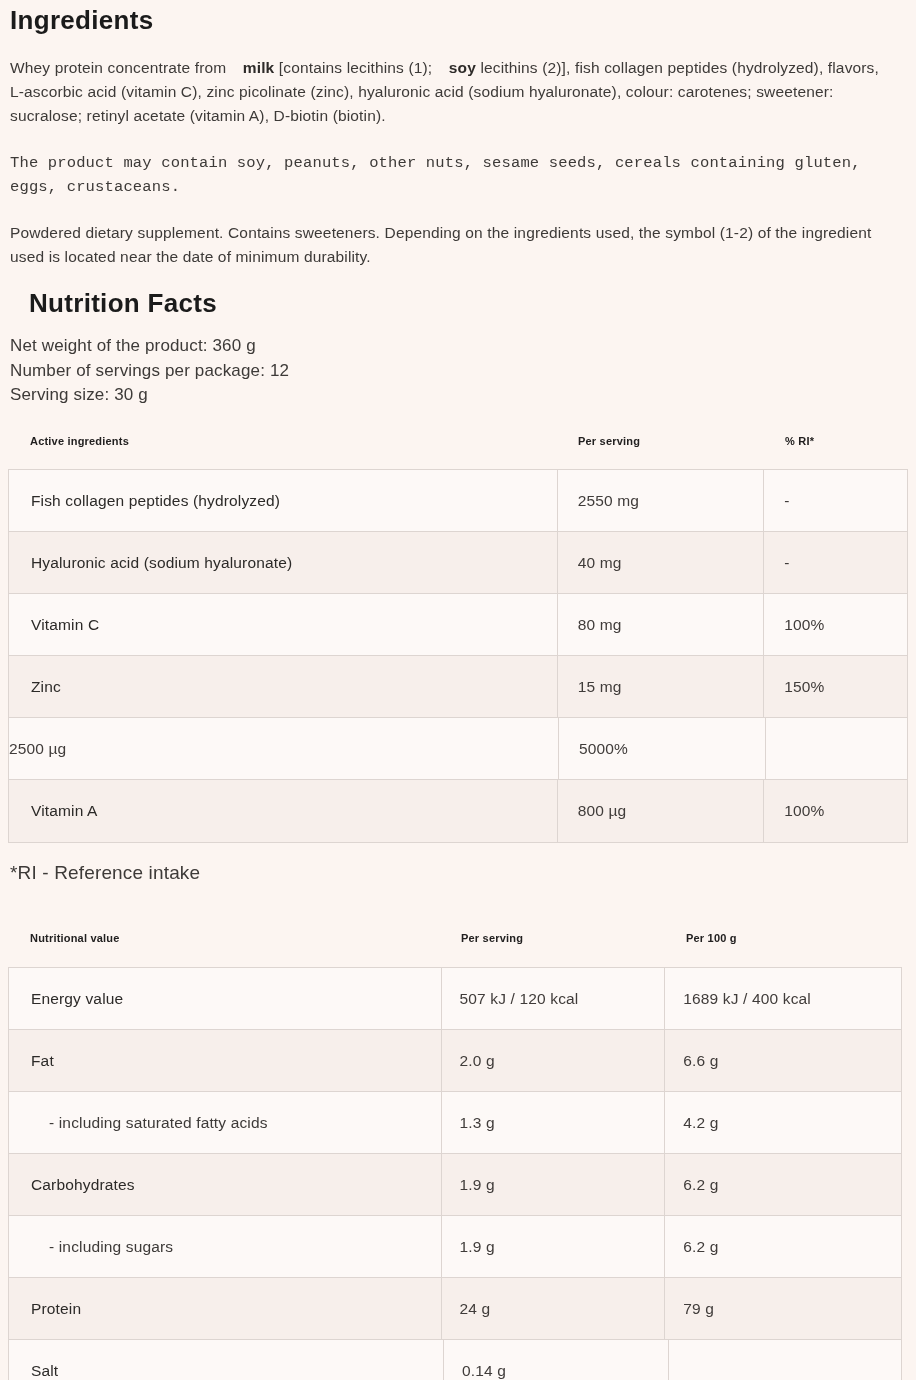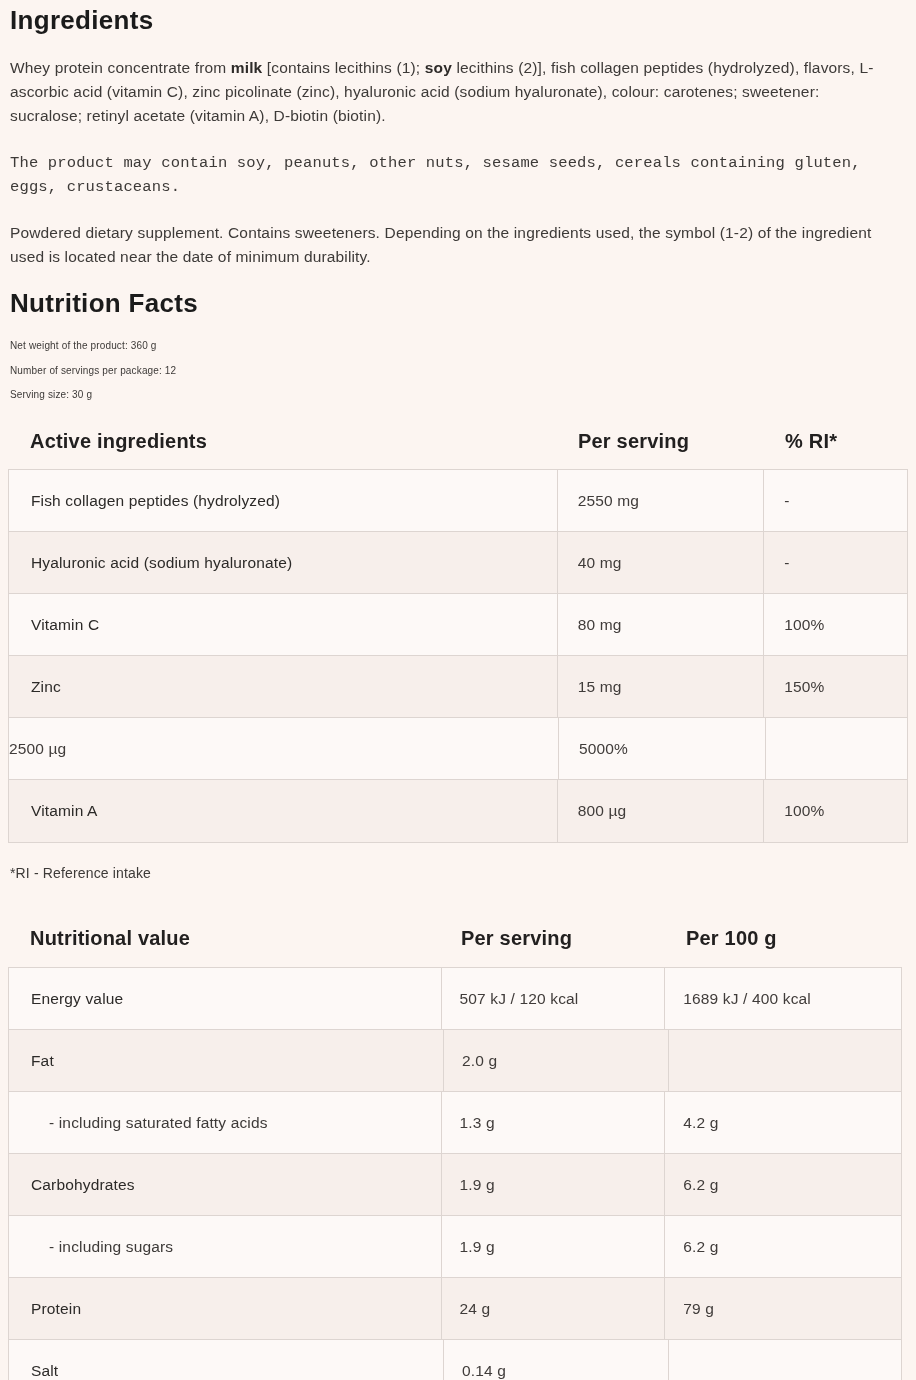--- a/index.html
+++ b/index.html
@@ -22,45 +22,45 @@
   .page{padding:0 8px;}
   h2{
     font-size:26px;
     line-height:32px;
     font-weight:700;
     color:var(--heading);
     letter-spacing:.3px;
     padding-left:2px;
   }
   .h-ingredients{margin-top:4px;}
-  .h-nutrition{margin-top:18px;}
+  .h-nutrition{margin-top:18px;margin-left:19px;}
   .body-text{
     font-size:15.5px;
     line-height:24px;
     letter-spacing:.15px;
     color:var(--text);
     padding-left:2px;
   }
   .p-composition{margin-top:20px;max-width:884px;}
   .p-allergen{margin-top:23px;font-family:Liberation Mono, monospace;}
   .p-note{margin-top:22px;max-width:902px;}
-  .bold{font-weight:700;color:#2e2b29;}
+  .bold{font-weight:700;color:#2e2b29;margin-left:12px;}
   .info-lines{margin-top:15px;}
   .info-line{
-    font-size:10px;
+    font-size:17px;
     line-height:24.7px;
     letter-spacing:.15px;
     padding-left:2px;
   }
   .thead{
     display:flex;
     height:30px;
     align-items:flex-start;
     font-weight:700;
-    font-size:20px;
+    font-size:11px;
     color:#222020;
     letter-spacing:.2px;
   }
   .thead-1{margin-top:18px;}
   .thead-2{margin-top:38px;}
   .hcell{display:flex;align-items:center;height:100%;}
   .thead-1 .hcell:nth-of-type(1){width:550px;padding-left:22px;}
   .thead-1 .hcell:nth-of-type(2){width:207px;padding-left:20px;}
   .thead-1 .hcell:nth-of-type(3){width:143px;padding-left:20px;}
   .thead-2 .hcell:nth-of-type(1){width:435px;padding-left:22px;}
@@ -90,21 +90,21 @@
   .cell.val{color:#403c3a;}
   .t1 .cell:nth-child(1){width:550px;border-right:1px solid var(--line);}
   .t1 .cell:nth-child(2){width:207px;border-right:1px solid var(--line);padding-left:20px;}
   .t1 .cell:nth-child(3){width:143px;padding-left:20px;}
   .t2 .cell:nth-child(1){width:435px;border-right:1px solid var(--line);}
   .t2 .cell:nth-child(2){width:225px;border-right:1px solid var(--line);padding-left:18px;}
   .t2 .cell:nth-child(3){width:237px;padding-left:18px;}
   .t2 .cell.name.indent{font-weight:400;color:var(--text);padding-left:40px;}
   .footnote{
     margin-top:18px;
-    font-size:14px;
+    font-size:19px;
     line-height:24px;
     letter-spacing:.15px;
     padding-left:2px;
   }
 </style>
 </head>
 <body>
 
 <div class="page">
 
@@ -183,20 +183,21 @@
 
       <div class="trow">
         <div class="cell name">Energy value</div>
         <div class="cell val">507 kJ / 120 kcal</div>
         <div class="cell val">1689 kJ / 400 kcal</div>
       </div>
 
       <div class="trow">
         <div class="cell name">Fat</div>
         <div class="cell val">2.0 g</div>
+        <div class="cell val">6.6 g</div>
       </div>
 
       <div class="trow">
         <div class="cell name indent">- including saturated fatty acids</div>
         <div class="cell val">1.3 g</div>
         <div class="cell val">4.2 g</div>
       </div>
 
       <div class="trow">
         <div class="cell name">Carbohydrates</div>

